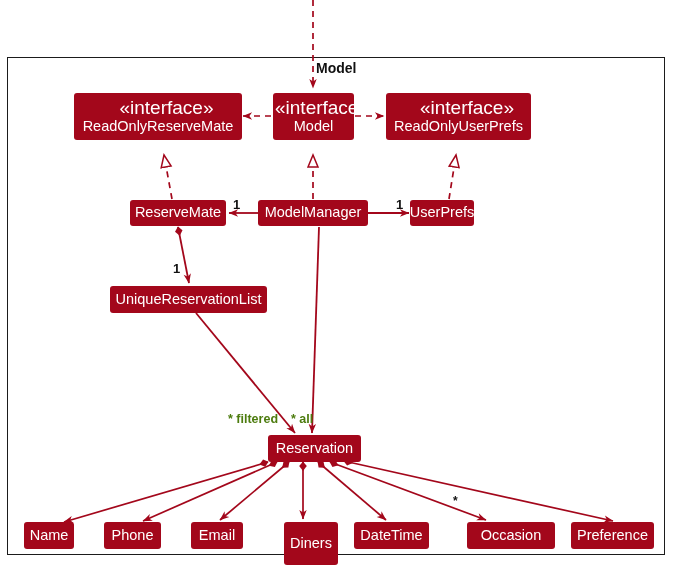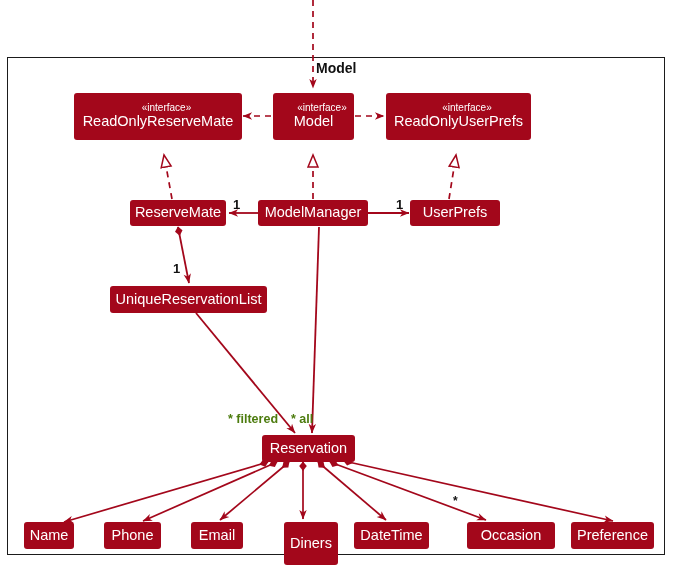--- a/index.html
+++ b/index.html
@@ -49,21 +49,21 @@
     justify-content: center;
     text-align: center;
     line-height: 1.08;
     letter-spacing: 0px;
     font-weight: normal;
     white-space: nowrap;
     z-index: 5;
   }
   .node .stereo {
     display: block;
-    font-size: 10px;
+    font-size: 19px;
     margin-left: 17px;
   }
   .node .nm {
     display: block;
     font-size: 14.5px;
   }
   .node.single .nm { font-size: 14.5px; }
   .edge-label {
     position: absolute;
     font-family: "Liberation Sans", sans-serif;
@@ -204,29 +204,29 @@
   </div>
 
   <div class="node single" style="left:258px; top:200px; width:110px; height:26px;">
     <span class="nm">ModelManager</span>
   </div>
 
   <div class="node single" style="left:130px; top:200px; width:96px; height:26px;">
     <span class="nm">ReserveMate</span>
   </div>
 
-  <div class="node single" style="left:410px; top:200px; width:90px; height:26px;">
+  <div class="node single" style="left:410px; top:200px; width:64px; height:26px;">
     <span class="nm">UserPrefs</span>
   </div>
 
   <div class="node single" style="left:110px; top:286px; width:157px; height:27px;">
     <span class="nm">UniqueReservationList</span>
   </div>
 
-  <div class="node single" style="left:262px; top:435px; width:93px; height:27px;">
+  <div class="node single" style="left:268px; top:435px; width:93px; height:27px;">
     <span class="nm">Reservation</span>
   </div>
 
   <div class="node single" style="left:24px; top:522px; width:50px; height:27px;">
     <span class="nm">Name</span>
   </div>
   <div class="node single" style="left:104px; top:522px; width:57px; height:27px;">
     <span class="nm">Phone</span>
   </div>
   <div class="node single" style="left:191px; top:522px; width:52px; height:27px;">

